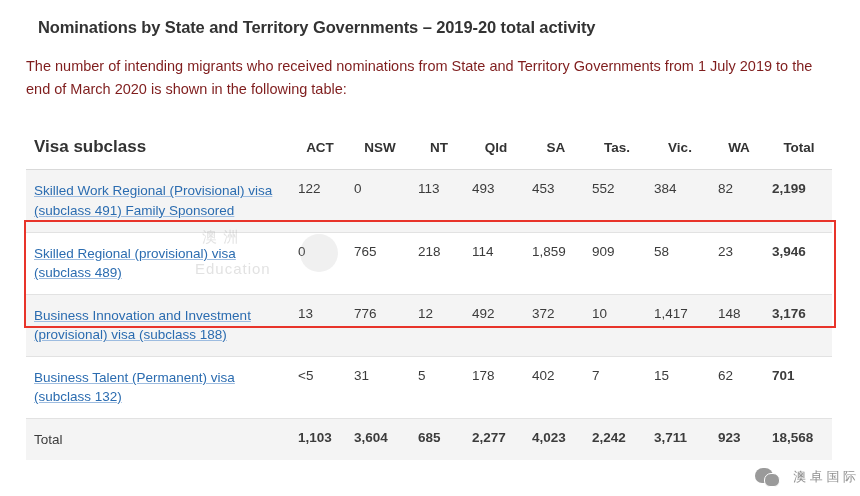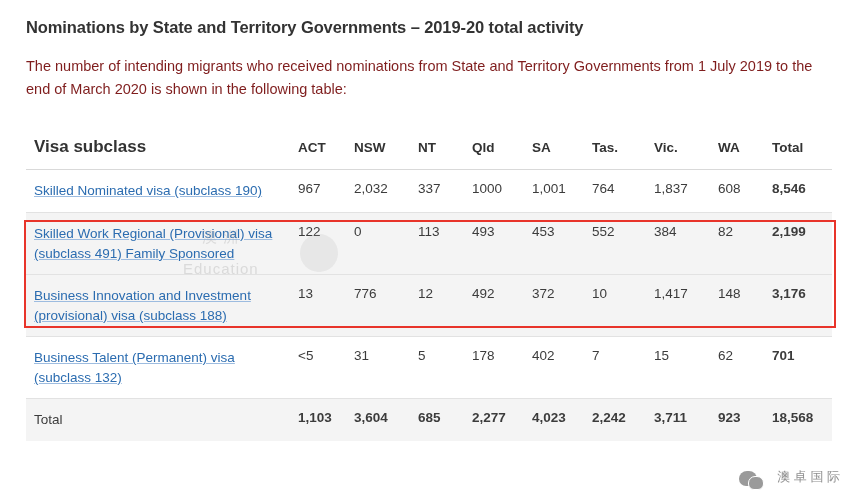--- a/index.html
+++ b/index.html
@@ -18,21 +18,21 @@
   .page {
     padding: 18px 26px 0 26px;
     box-sizing: border-box;
     width: 860px;
     position: relative;
   }
   h1.title {
     font-size: 16.5px;
     font-weight: bold;
     color: #333333;
-    margin: 0 0 18px 0;
+    margin: 0 0 18px 12px;
     letter-spacing: -0.1px;
   }
   p.intro {
     font-size: 14.5px;
     line-height: 1.6;
     color: #7f1d1d;
     margin: 0 0 24px 0;
     max-width: 800px;
   }
   table.nom-table {
@@ -42,21 +42,21 @@
   }
   table.nom-table th {
     text-align: left;
     font-weight: normal;
     color: #333;
     padding: 12px 6px 12px 6px;
     border-bottom: 1px solid #d9d9d9;
     white-space: nowrap;
   }
   table.nom-table th.numeric {
-    text-align: left;
+    text-align: center;
     font-weight: bold;
   }
   table.nom-table th.subclass-head {
     padding-left: 8px;
     font-weight: bold;
     font-size: 17px;
   }
   table.nom-table td {
     padding: 11px 6px;
     border-bottom: 1px solid #e2e2e2;
@@ -111,37 +111,37 @@
     top: 228px;
     width: 220px;
     height: 70px;
     color: rgba(160,160,160,0.30);
     font-size: 15px;
     letter-spacing: 1px;
     pointer-events: none;
     user-select: none;
   }
   .watermark .wm-line1 { position: absolute; left: 32px; top: 0; }
-  .watermark .wm-line2 { position: absolute; left: 13px; top: 32px; }
+  .watermark .wm-line2 { position: absolute; left: 25px; top: 32px; }
   .watermark .wm-circle {
     position: absolute;
     left: 130px;
     top: 6px;
     width: 38px;
     height: 38px;
     border-radius: 50%;
     background: rgba(170,170,170,0.18);
   }
 
   .wechat-badge {
     position: absolute;
-    right: 20px;
+    right: 4px;
     bottom: 10px;
     display: flex;
-    align-items: flex-end;
+    align-items: flex-start;
     gap: 20px;
     color: #8a8a8a;
     font-size: 13px;
   }
   .wechat-badge .wx-icon {
     width: 18px;
     height: 15px;
     background: #9a9a9a;
     border-radius: 8px 8px 7px 7px;
     position: relative;
@@ -178,50 +178,50 @@
         <th class="numeric col-qld">Qld</th>
         <th class="numeric col-sa">SA</th>
         <th class="numeric col-tas">Tas.</th>
         <th class="numeric col-vic">Vic.</th>
         <th class="numeric col-wa">WA</th>
         <th class="numeric col-total">Total</th>
       </tr>
     </thead>
     <tbody>
 
-      <tr>
-        <td class="label-cell">
-          <a class="visa-link">Skilled Nominated visa (subclass 190)</a>
-        </td>
-        <td>967</td>
-        <td>2,032</td>
-        <td>337</td>
-        <td>1000</td>
-        <td>1,001</td>
-        <td>764</td>
-        <td>1,837</td>
-        <td>608</td>
-        <td class="total-col">8,546</td>
-      </tr>
 
       <tr class="shaded">
         <td class="label-cell">
           <a class="visa-link">Skilled Work Regional (Provisional) visa (subclass 491) Family Sponsored</a>
         </td>
         <td>122</td>
         <td>0</td>
         <td>113</td>
         <td>493</td>
         <td>453</td>
         <td>552</td>
         <td>384</td>
         <td>82</td>
         <td class="total-col">2,199</td>
       </tr>
 
+      <tr>
+        <td class="label-cell">
+          <a class="visa-link">Skilled Regional (provisional) visa (subclass 489)</a>
+        </td>
+        <td>0</td>
+        <td>765</td>
+        <td>218</td>
+        <td>114</td>
+        <td>1,859</td>
+        <td>909</td>
+        <td>58</td>
+        <td>23</td>
+        <td class="total-col">3,946</td>
+      </tr>
 
       <tr class="shaded">
         <td class="label-cell">
           <a class="visa-link">Business Innovation and Investment (provisional) visa (subclass 188)</a>
         </td>
         <td>13</td>
         <td>776</td>
         <td>12</td>
         <td>492</td>
         <td>372</td>

